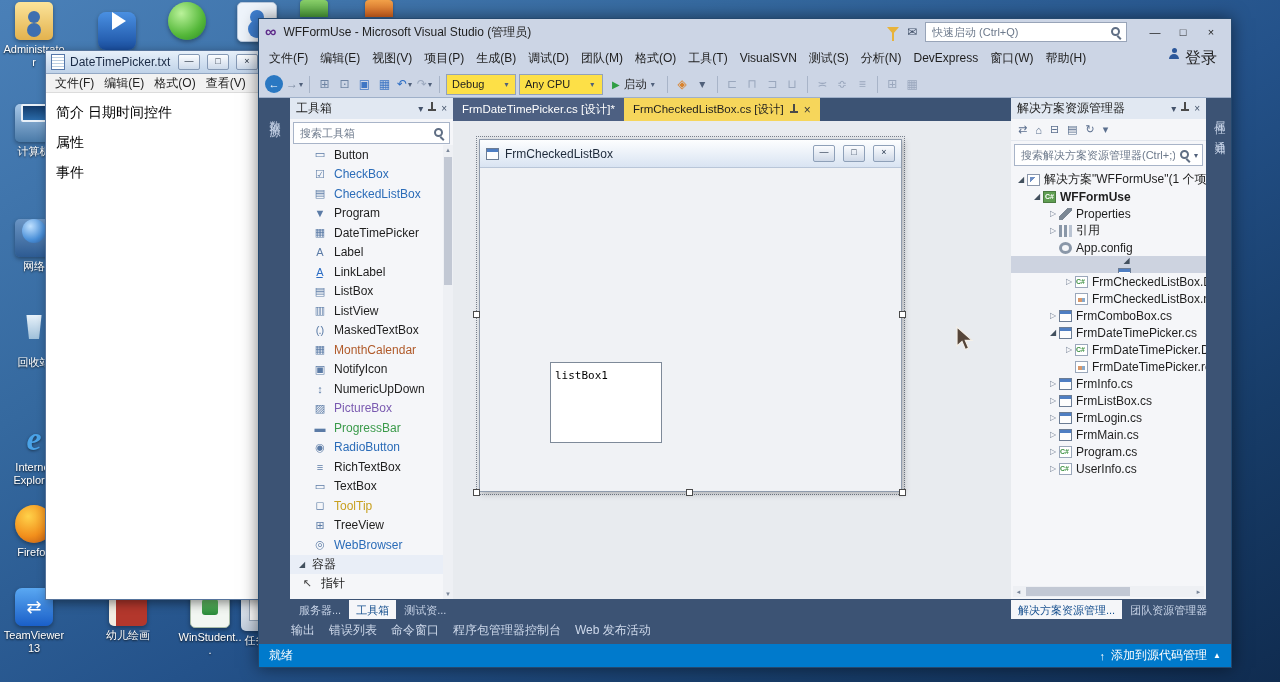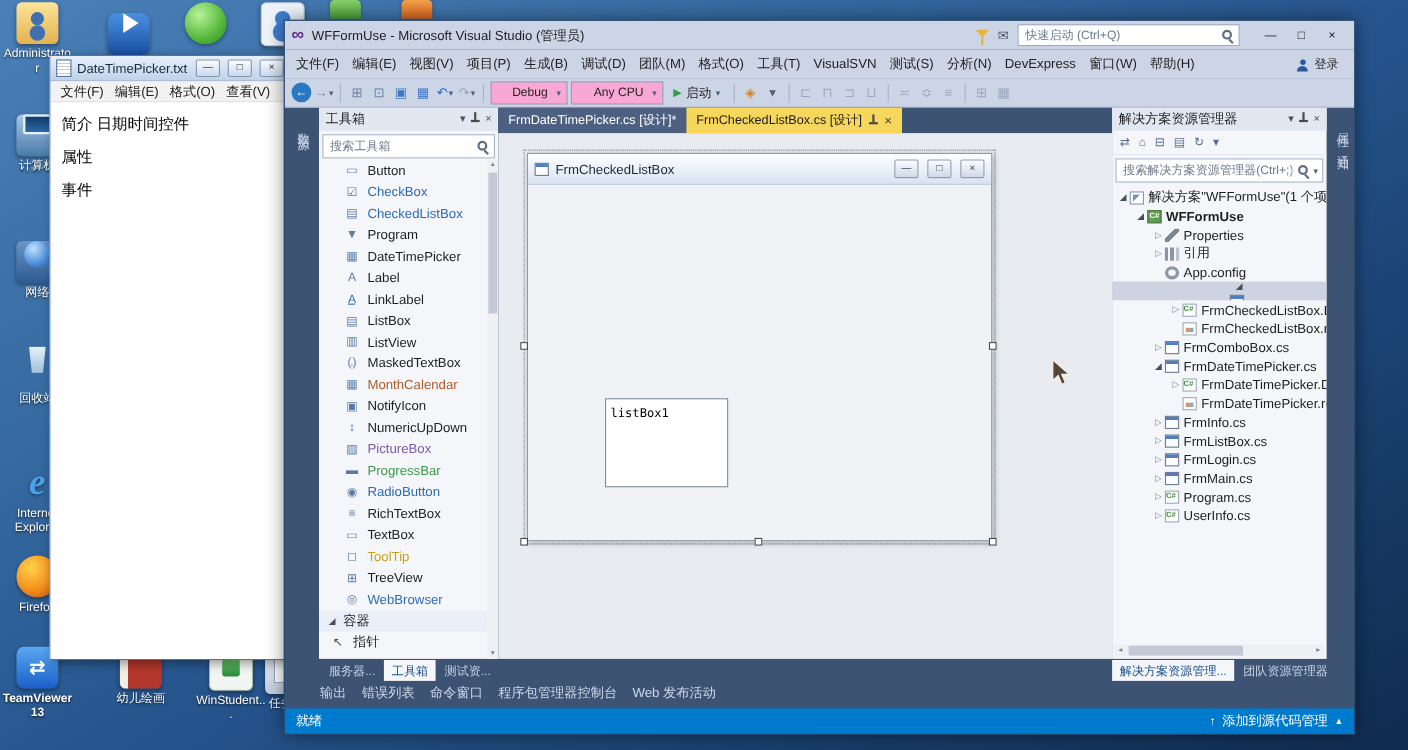--- a/index.html
+++ b/index.html
@@ -67,36 +67,36 @@
   .ql{width:192px;height:18px;background:#fff;border:1px solid #98a4b8;display:flex;align-items:center;padding:0 4px;margin-right:14px}
   .ql input{flex:1;border:0;outline:0;background:transparent;font-size:11px;color:#333;font-family:inherit}
   .ql input::placeholder,.tw-search input::placeholder{color:#6d7a8c;opacity:1}
   .wbtn{width:28px;height:20px;text-align:center;line-height:20px;font-size:11px;color:#1e1e1e}
   .magic{display:inline-block;width:11px;height:11px;position:relative;flex:0 0 11px}
   .magic::before{content:"";position:absolute;left:0;top:0;width:5px;height:5px;border:2px solid #5f6e84;border-radius:50%}
   .magic::after{content:"";position:absolute;left:7px;top:8px;width:5px;height:2px;background:#5f6e84;transform:rotate(45deg);transform-origin:0 0}
   .vs-menu{position:absolute;left:0;top:26px;right:0;height:26px;background:#ccd5e5;display:flex;align-items:center;padding:0 4px;color:#1e1e1e}
   .menu-items{display:flex;align-items:center}
   .mi{padding:0 6px;font-size:12px;white-space:nowrap}
-  .signin{display:flex;align-items:flex-end;gap:5px;margin-right:10px;color:#1e1e1e;font-size:11px}
+  .signin{display:flex;align-items:flex-start;gap:5px;margin-right:10px;color:#1e1e1e;font-size:16px}
   .personic{width:12px;height:12px;position:relative;display:inline-block}
   .personic::before{content:"";position:absolute;left:3.5px;top:0;width:5px;height:5px;border-radius:50%;background:#2b579a}
   .personic::after{content:"";position:absolute;left:1px;top:6px;width:10px;height:5px;border-radius:5px 5px 0 0;background:#2b579a}
   .vs-toolbar{position:absolute;left:0;top:52px;right:0;height:27px;background:#ccd5e5;
     border-bottom:1px solid #9fb0c9;display:flex;align-items:center;gap:3px;padding:0 6px;box-sizing:border-box}
   .nav-back{width:18px;height:18px;border-radius:50%;background:#2a78c2;color:#fff;font-size:11px;line-height:18px;text-align:center;flex:0 0 18px}
   .nav-fwd{color:#7c8aa0;font-size:12px;display:flex;align-items:center;gap:1px}
   .tsep{width:1px;height:17px;background:#a8b4c8;margin:0 3px;flex:0 0 1px}
   .tb-icons{display:flex;align-items:center;gap:3px}
   .tbi{min-width:17px;height:18px;display:flex;align-items:center;justify-content:center;gap:1px;
     font-size:12px;color:#4e678f;text-align:center}
   .tbi.dis{color:#9aa7bd}
   .tbi .crt,.crt{font-size:8px;color:#50607a}
-  .tb-combo{height:19px;min-width:58px;background:#f9a8d4;border:1px solid #93a2ba;font-size:11px;
-    display:flex;align-items:center;justify-content:flex-end;padding:0 5px;gap:8px;color:#1e1e1e}
+  .tb-combo{height:19px;min-width:58px;background:#fde047;border:1px solid #93a2ba;font-size:11px;
+    display:flex;align-items:center;justify-content:flex-start;padding:0 5px;gap:20px;color:#1e1e1e}
   .start-btn{display:flex;align-items:center;gap:4px;padding:0 6px;font-size:11.5px;color:#1e1e1e}
   .start-btn .play{color:#2f9e44;font-size:10px}
   
   .strip{position:absolute;top:79px;height:501px}
   .strip-l{left:0;width:31px}
   .strip-r{left:947px;width:27px;display:flex;flex-direction:column;align-items:center;gap:14px;padding-top:14px;box-sizing:border-box}
   .vtab{writing-mode:vertical-rl;font-size:11px;color:#c6d2e6;letter-spacing:3px;display:block;margin:0 auto}
   .strip-l .vtab{margin-top:14px}
   
   .panel{position:absolute;top:79px;background:#f5f6f9}
@@ -241,21 +241,21 @@
       <div class="dicon di-ie" style="left: 2px; top: 420px;">
         <div class="img"></div>
         <div class="dlbl">Internet Explorer</div>
       </div>
 
       <div class="dicon di-firefox" style="left: 2px; top: 505px;">
         <div class="img"></div>
         <div class="dlbl">Firefox</div>
       </div>
 
-      <div class="dicon di-teamviewer" style="left: 2px; top: 588px; font-weight: bold;">
+      <div class="dicon di-teamviewer" style="left: 2px; top: 588px;">
         <div class="img"></div>
         <div class="dlbl">TeamViewer 13</div>
       </div>
     </div>
   <div>
 
       <div class="dicon di-paint" style="top: 588px; left: 96px;">
         <div class="img"></div>
         <div class="dlbl">幼儿绘画</div>
       </div>

